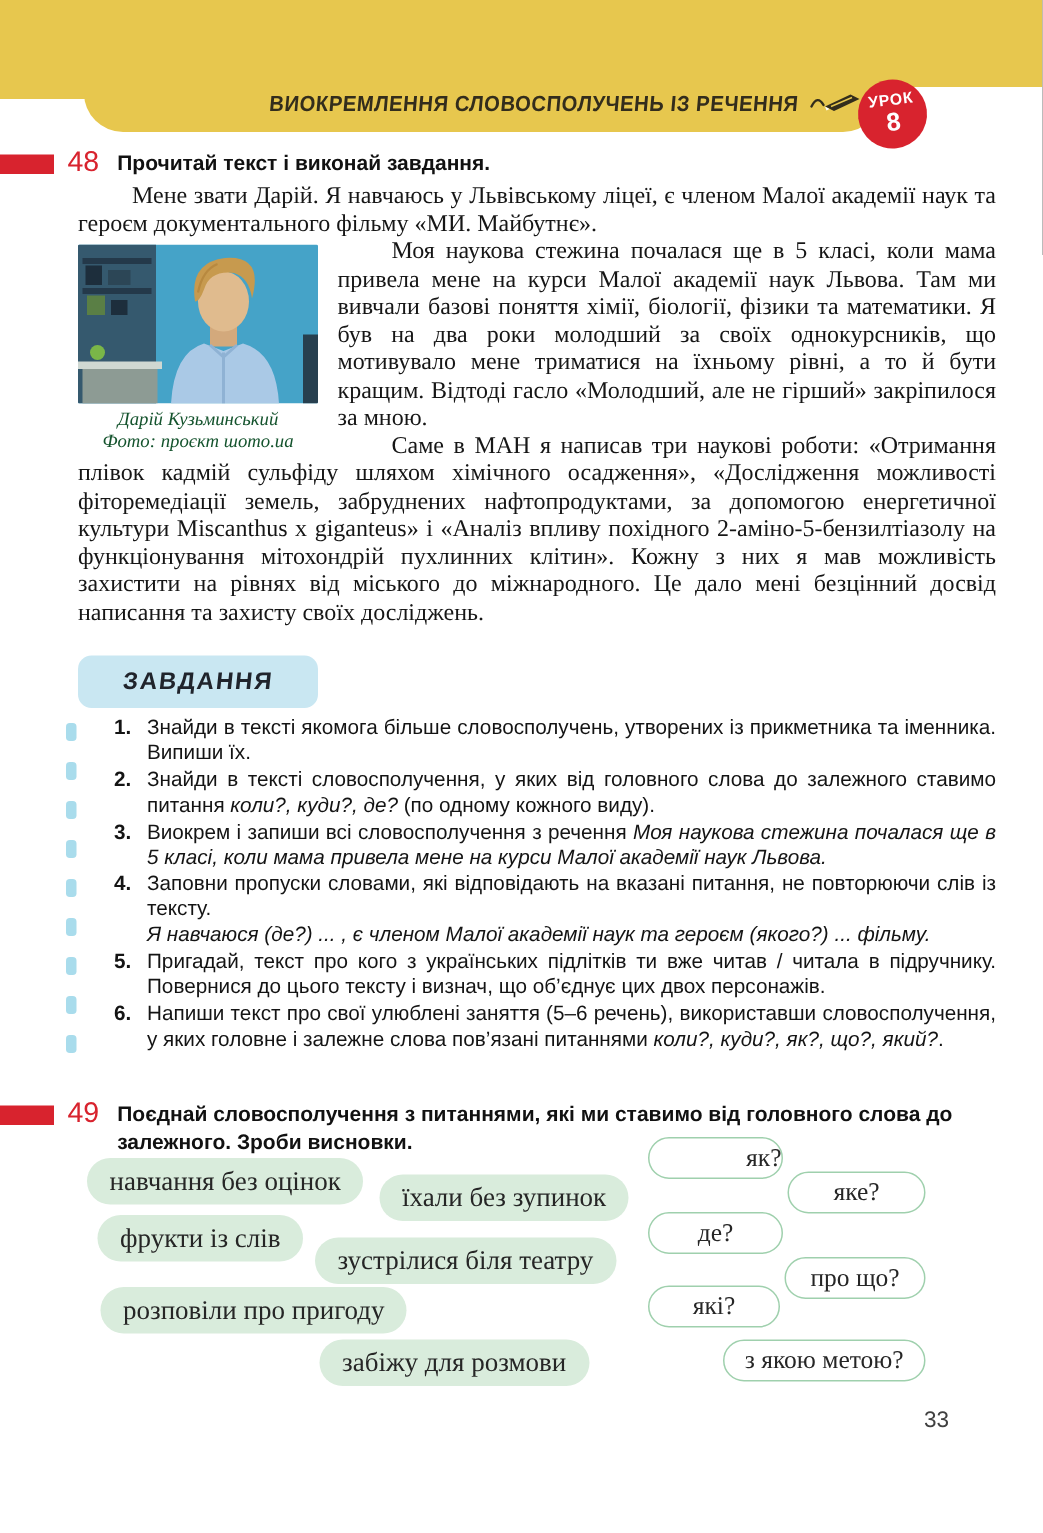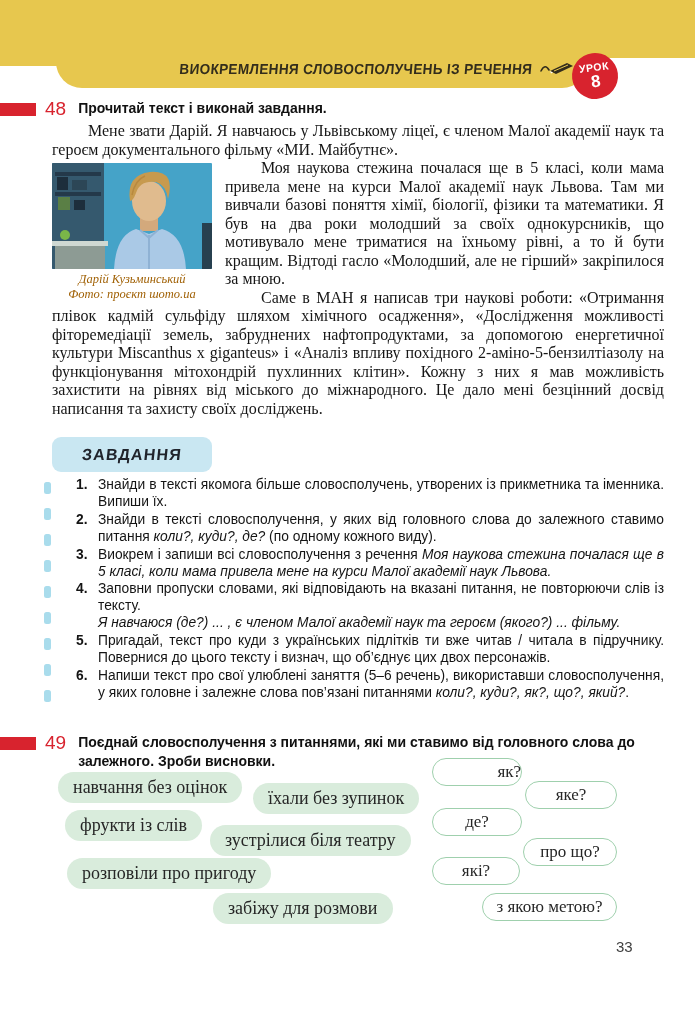--- a/index.html
+++ b/index.html
@@ -29,21 +29,21 @@
   .ex-num{color:var(--red,#d8232e);font-weight:normal;font-size:19px;margin-left:9px;line-height:1.1;flex:0 0 auto;}
   .ex-instr{margin-left:12px;font-weight:bold;font-size:14px;line-height:19px;width:572px;color:#111;}
   
   .article{position:absolute;top:122px;left:52px;width:612px;height:314px;overflow:hidden;
        font-family:"Liberation Serif", serif;font-size:16px;line-height:18.5px;color:#161616;
        text-align:justify;}
   .article p{margin:0;}
   .indent{text-indent:36px;}
   .photo-wrap{float:left;width:160px;margin:4px 13px 4px 0;}
   .photo-wrap svg{display:block;border-radius:1px;}
-  .caption{font-size:12.5px;line-height:15px;font-style:italic;text-align:center;margin-top:3px;color:#a16207;}
+  .caption{font-size:12.5px;line-height:15px;font-style:italic;text-align:center;margin-top:3px;color:#14532d;}
   
   .tasks-banner{position:absolute;top:437px;left:52px;width:160px;height:35px;
        background:var(--banner_blue,#c9e7f2);border-radius:9px;display:flex;align-items:center;justify-content:center;}
   .tasks-banner span{font-weight:bold;font-size:16px;letter-spacing:1.2px;color:#20242c;
        transform:skewX(-6deg);}
   .bullets{position:absolute;left:44px;top:482px;display:flex;flex-direction:column;gap:14px;}
   .bullets i{display:block;width:7px;height:12px;border-radius:2.5px;background:var(--bullet_blue,#a9dcec);}
   .task-list{position:absolute;top:477px;left:76px;width:588px;height:254px;font-size:13.8px;
        line-height:16.9px;color:#141414;}
   .task{display:flex;margin:0 0 1px 0;}
@@ -156,21 +156,21 @@
     <div class="task">
       <span class="num">3.</span>
       <div class="txt"><span>Виокрем і запиши всі словосполучення з речення </span><span class="it">Моя наукова стежина почалася ще в 5 класі, коли мама привела мене на курси Малої академії наук Львова.</span></div>
     </div>
     <div class="task">
       <span class="num">4.</span>
       <div class="txt"><span>Заповни пропуски словами, які відповідають на вказані питання, не повторюючи слів із тексту.</span><br><span class="it">Я навчаюся (де?) ... , є членом Малої академії наук та героєм (якого?) ... фільму.</span></div>
     </div>
     <div class="task">
       <span class="num">5.</span>
-      <div class="txt"><span>Пригадай, текст про куди з українських підлітків ти вже читав / читала в підручнику. Повернися до цього тексту і визнач, що об’єднує цих двох персонажів.</span></div>
+      <div class="txt"><span>Пригадай, текст про кого з українських підлітків ти вже читав / читала в підручнику. Повернися до цього тексту і визнач, що об’єднує цих двох персонажів.</span></div>
     </div>
     <div class="task">
       <span class="num">6.</span>
       <div class="txt"><span>Напиши текст про свої улюблені заняття (5–6 речень), використавши словосполучення, у яких головне і залежне слова пов’язані питаннями </span><span class="it">коли?, куди?, як?, що?, який?</span><span>.</span></div>
     </div>
   </div>
 
   <div class="ex-head" style="top:733px;">
     <span class="ex-bar"></span>
     <span class="ex-num">49</span>

